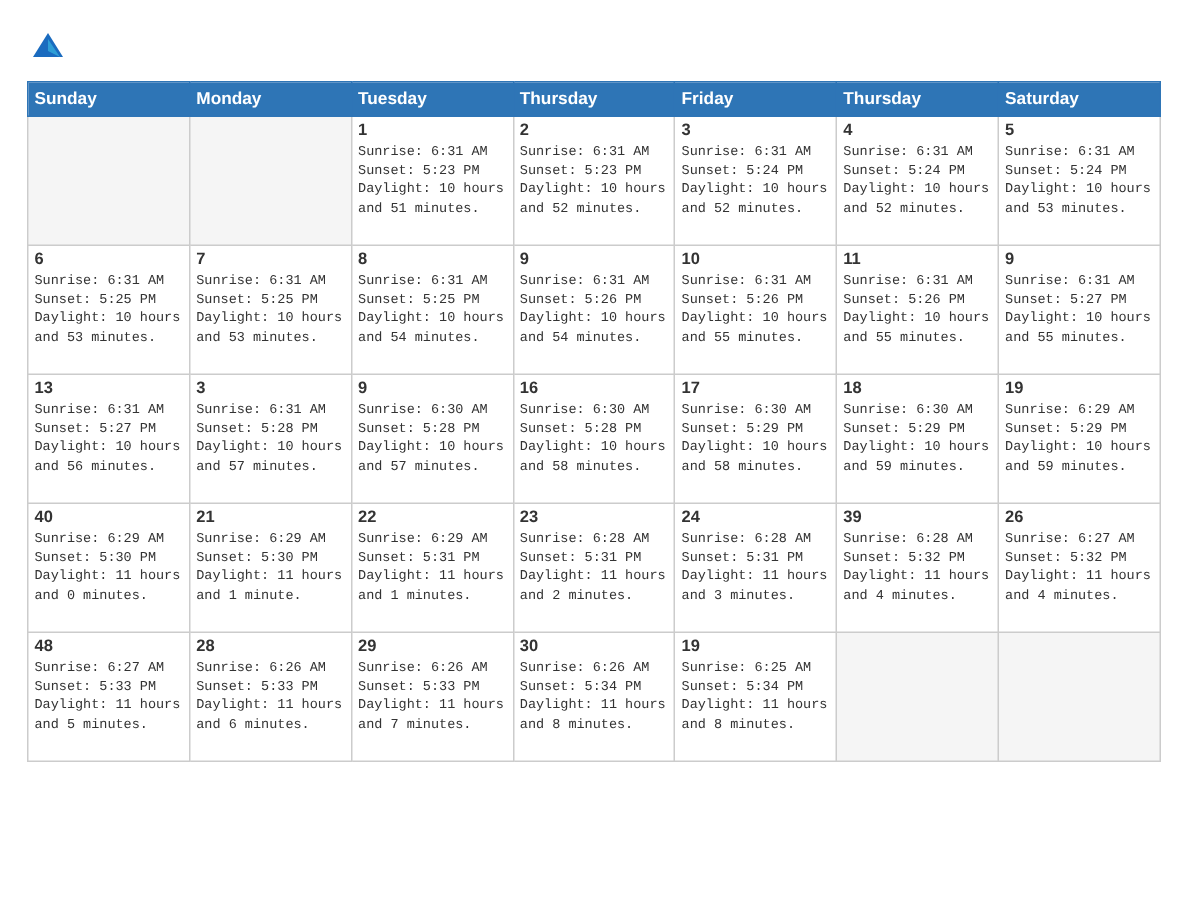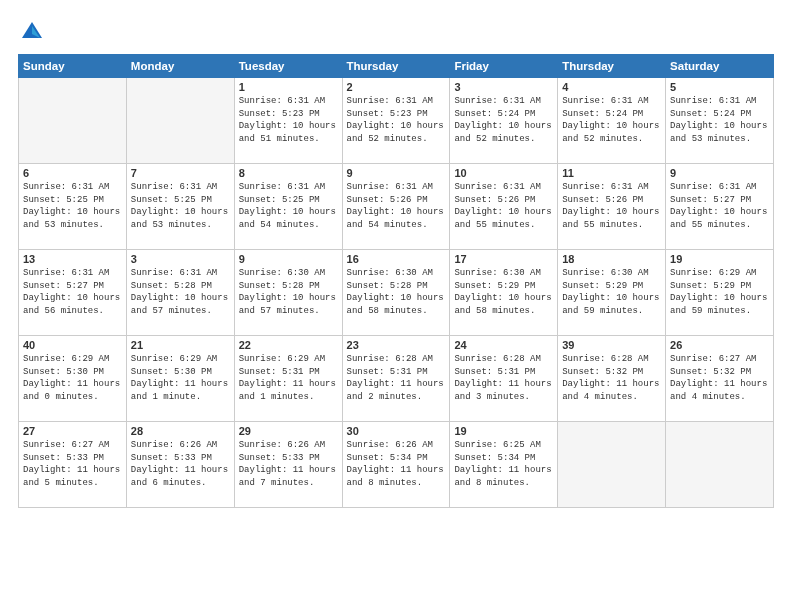--- a/index.html
+++ b/index.html
@@ -247,21 +247,21 @@
             <span class="day-num">39</span>
             <div class="day-info">Sunrise: 6:28 AM<br>Sunset: 5:32 PM<br>Daylight: 11 hours<br>and 4 minutes.</div>
           </td>
           <td>
             <span class="day-num">26</span>
             <div class="day-info">Sunrise: 6:27 AM<br>Sunset: 5:32 PM<br>Daylight: 11 hours<br>and 4 minutes.</div>
           </td>
         </tr>
         <tr class="week-row">
           <td>
-            <span class="day-num">27</span>
+            <span class="day-num">48</span>
             <div class="day-info">Sunrise: 6:27 AM<br>Sunset: 5:33 PM<br>Daylight: 11 hours<br>and 5 minutes.</div>
           </td>
           <td>
             <span class="day-num">28</span>
             <div class="day-info">Sunrise: 6:26 AM<br>Sunset: 5:33 PM<br>Daylight: 11 hours<br>and 6 minutes.</div>
           </td>
           <td>
             <span class="day-num">29</span>
             <div class="day-info">Sunrise: 6:26 AM<br>Sunset: 5:33 PM<br>Daylight: 11 hours<br>and 7 minutes.</div>
           </td>

